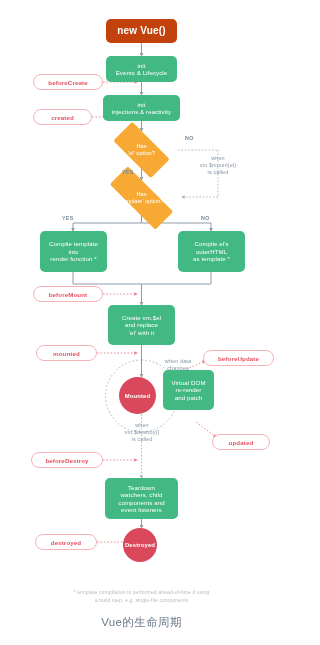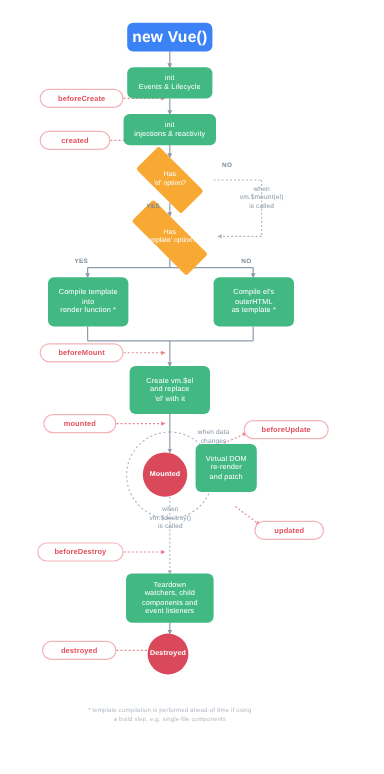--- a/index.html
+++ b/index.html
@@ -39,24 +39,24 @@
     box-sizing: border-box;
     display: flex;
     align-items: center;
     justify-content: center;
     text-align: center;
     line-height: 1.22;
   }
 
   
   .start-box {
-    background: #3b82f6;
+    background: #c2410c;
     color: #ffffff;
     border-radius: 5px;
-    font-size: 13px;
+    font-size: 10px;
     font-weight: bold;
     letter-spacing: .2px;
   }
 
   
   .proc-box {
     background: #42b883;
     color: #ffffff;
     border-radius: 5px;
     font-size: 6.1px;
@@ -375,14 +375,17 @@
     <div>when</div>
     <div>vm.$destroy()</div>
     <div>is called</div>
   </div>
 
   <div class="footnote" style="top:589px;">
     <div>* template compilation is performed ahead-of-time if using</div>
     <div>a build step, e.g. single-file components</div>
   </div>
 
+  <div class="caption" style="top:615px;">
+    <span>Vue的生命周期</span>
+  </div>
 
 </div>
 
 </body></html>

